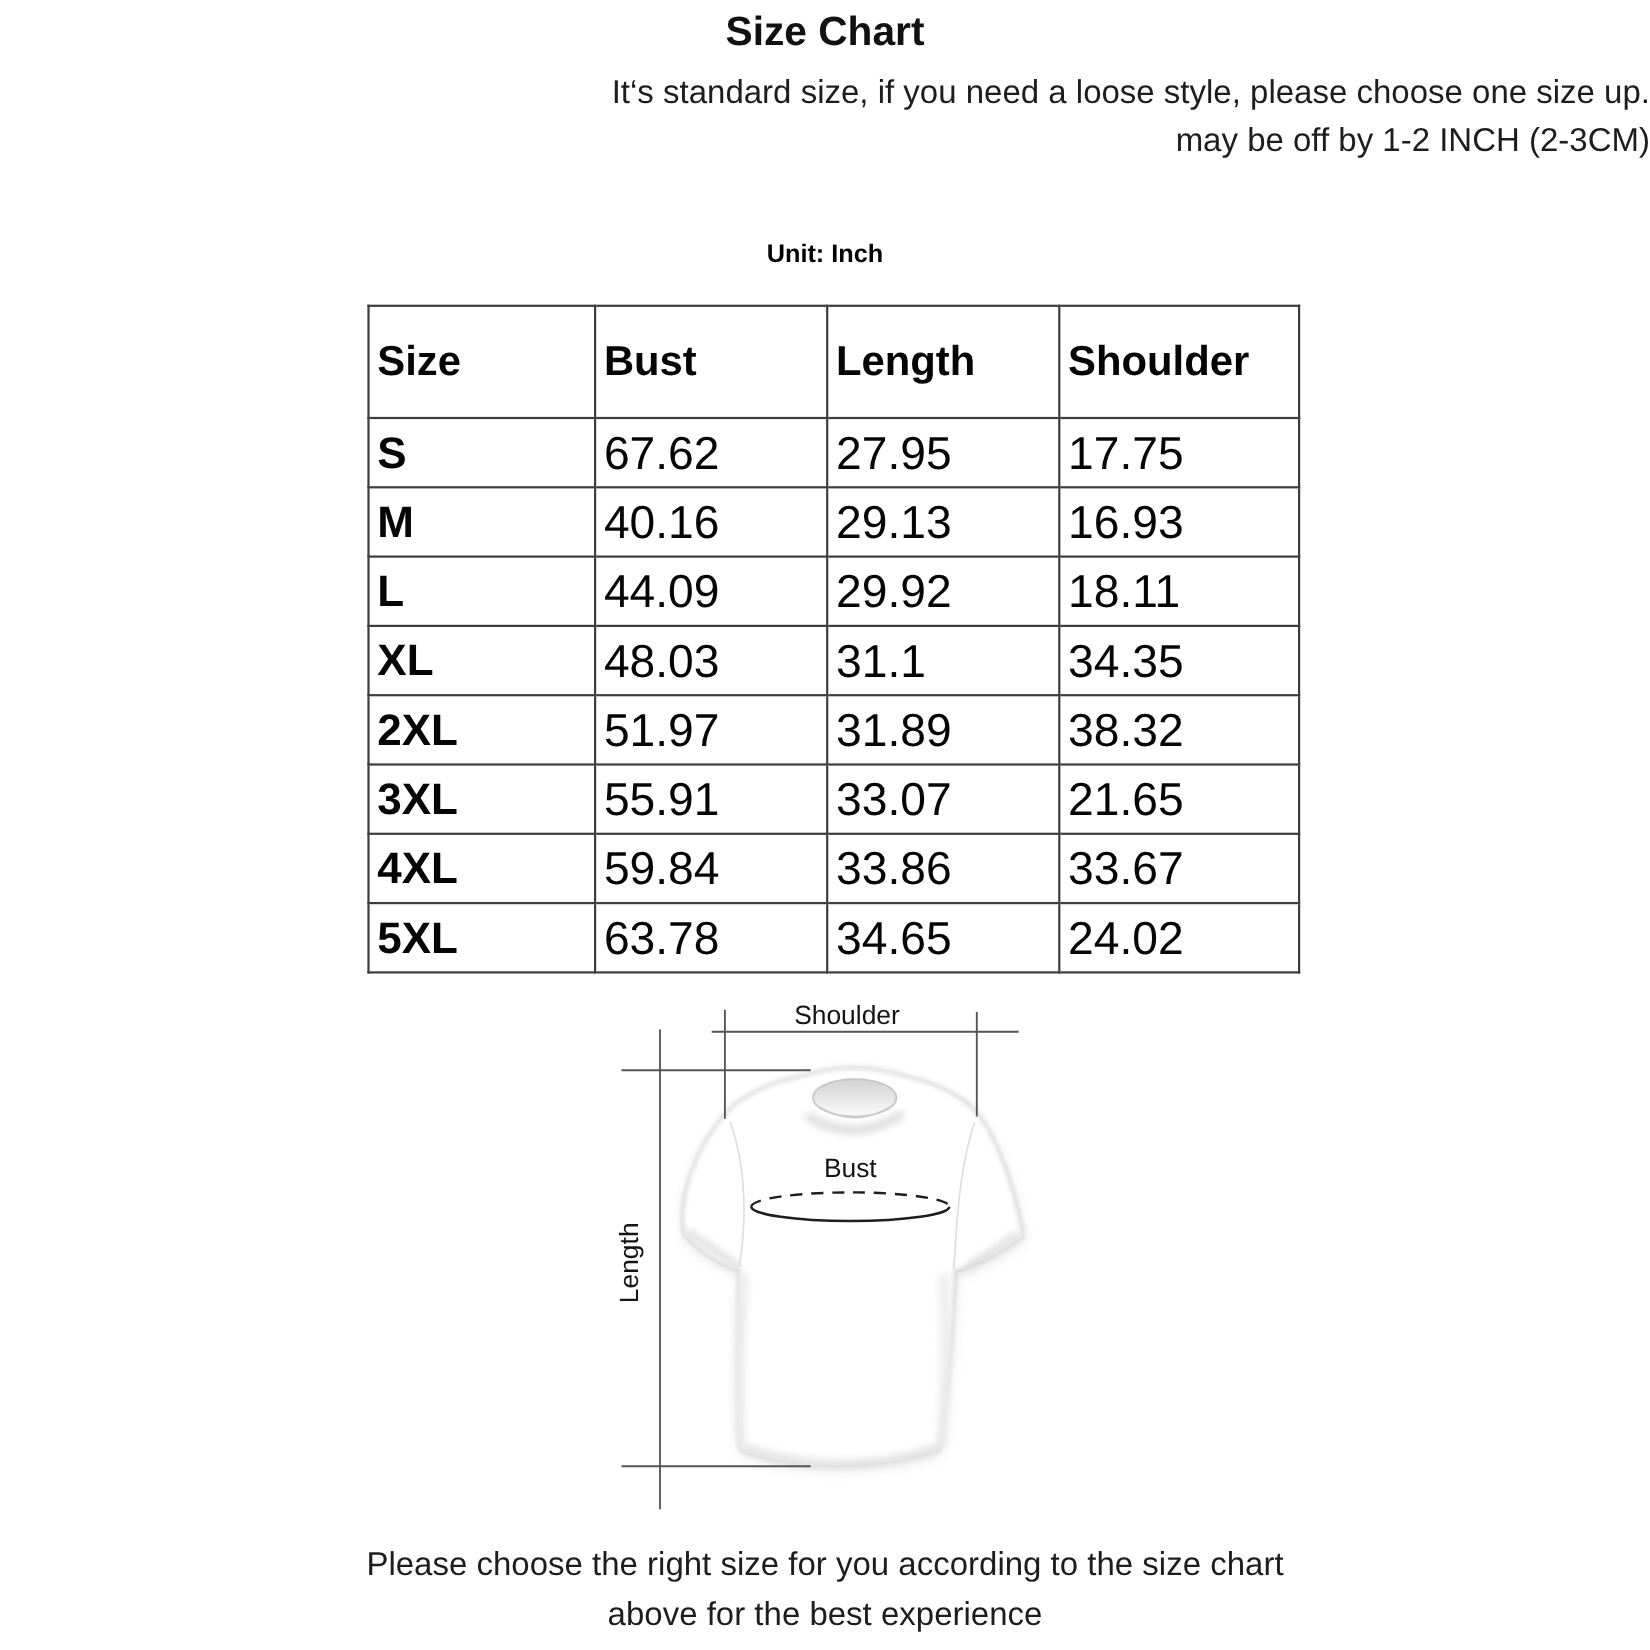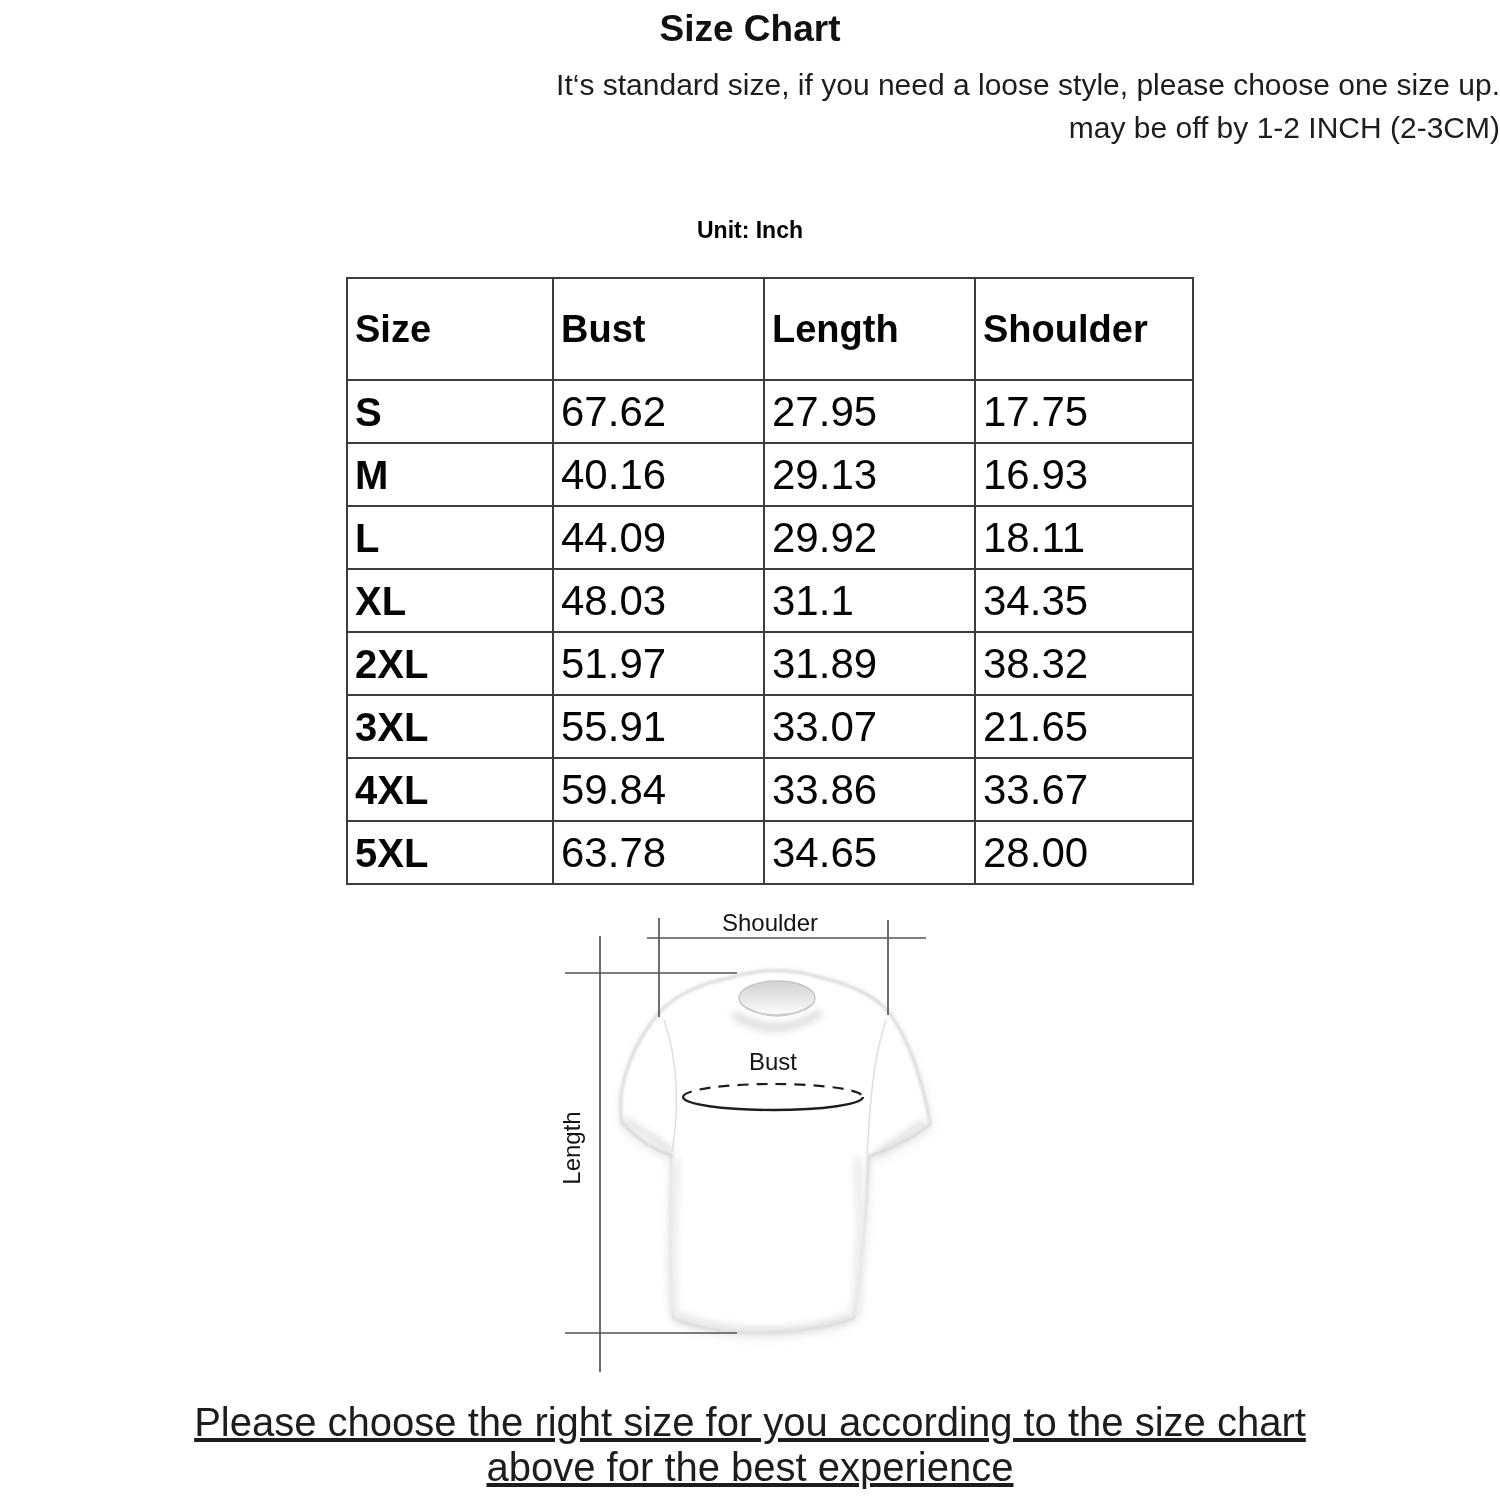--- a/index.html
+++ b/index.html
@@ -44,21 +44,20 @@
     color: #000000;
   }
 
   table.size-table {
     position: absolute;
     left: 334px; top: 277px;
     width: 846px;
     border-collapse: collapse;
     table-layout: fixed;
     color: #050505;
-    margin-left: 12px;
   }
   .size-table th, .size-table td {
     border: 2px solid #3d3d3d;
     padding: 0 0 0 7px;
     text-align: left;
     vertical-align: middle;
     white-space: nowrap;
     line-height: 1;
     overflow: hidden;
   }
@@ -85,25 +84,24 @@
   .diagram text {
     font-family: "Liberation Sans", sans-serif;
     fill: #141414;
   }
 
   .footer-note {
     position: absolute;
     top: 1400px; left: 0;
     width: 1500px;
     text-align: center;
-    font-size: 40px;
+    font-size: 30px;
     line-height: 45px;
     color: #1d1d1d;
     white-space: nowrap;
-    text-decoration: underline;
   }
 </style>
 </head>
 <body>
 
 <div class="page-title">Size Chart</div>
 
 <div class="intro">
   <div>It‘s standard size, if you need a loose style, please choose one size up.</div>
   <div>may be off by 1-2 INCH (2-3CM)</div>
@@ -166,21 +164,21 @@
     <tr>
       <td class="size-col">4XL</td>
       <td>59.84</td>
       <td>33.86</td>
       <td>33.67</td>
     </tr>
     <tr>
       <td class="size-col">5XL</td>
       <td>63.78</td>
       <td>34.65</td>
-      <td>28.00</td>
+      <td>24.02</td>
     </tr>
   </tbody>
 </table>
 
 <svg class="diagram" viewBox="0 0 450 490" xmlns="http://www.w3.org/2000/svg">
   <defs>
     <filter id="blur2" x="-20%" y="-20%" width="140%" height="140%">
         <feGaussianBlur stdDeviation="1.8"></feGaussianBlur>
       </filter>
     <filter id="blur4" x="-30%" y="-30%" width="160%" height="160%">

